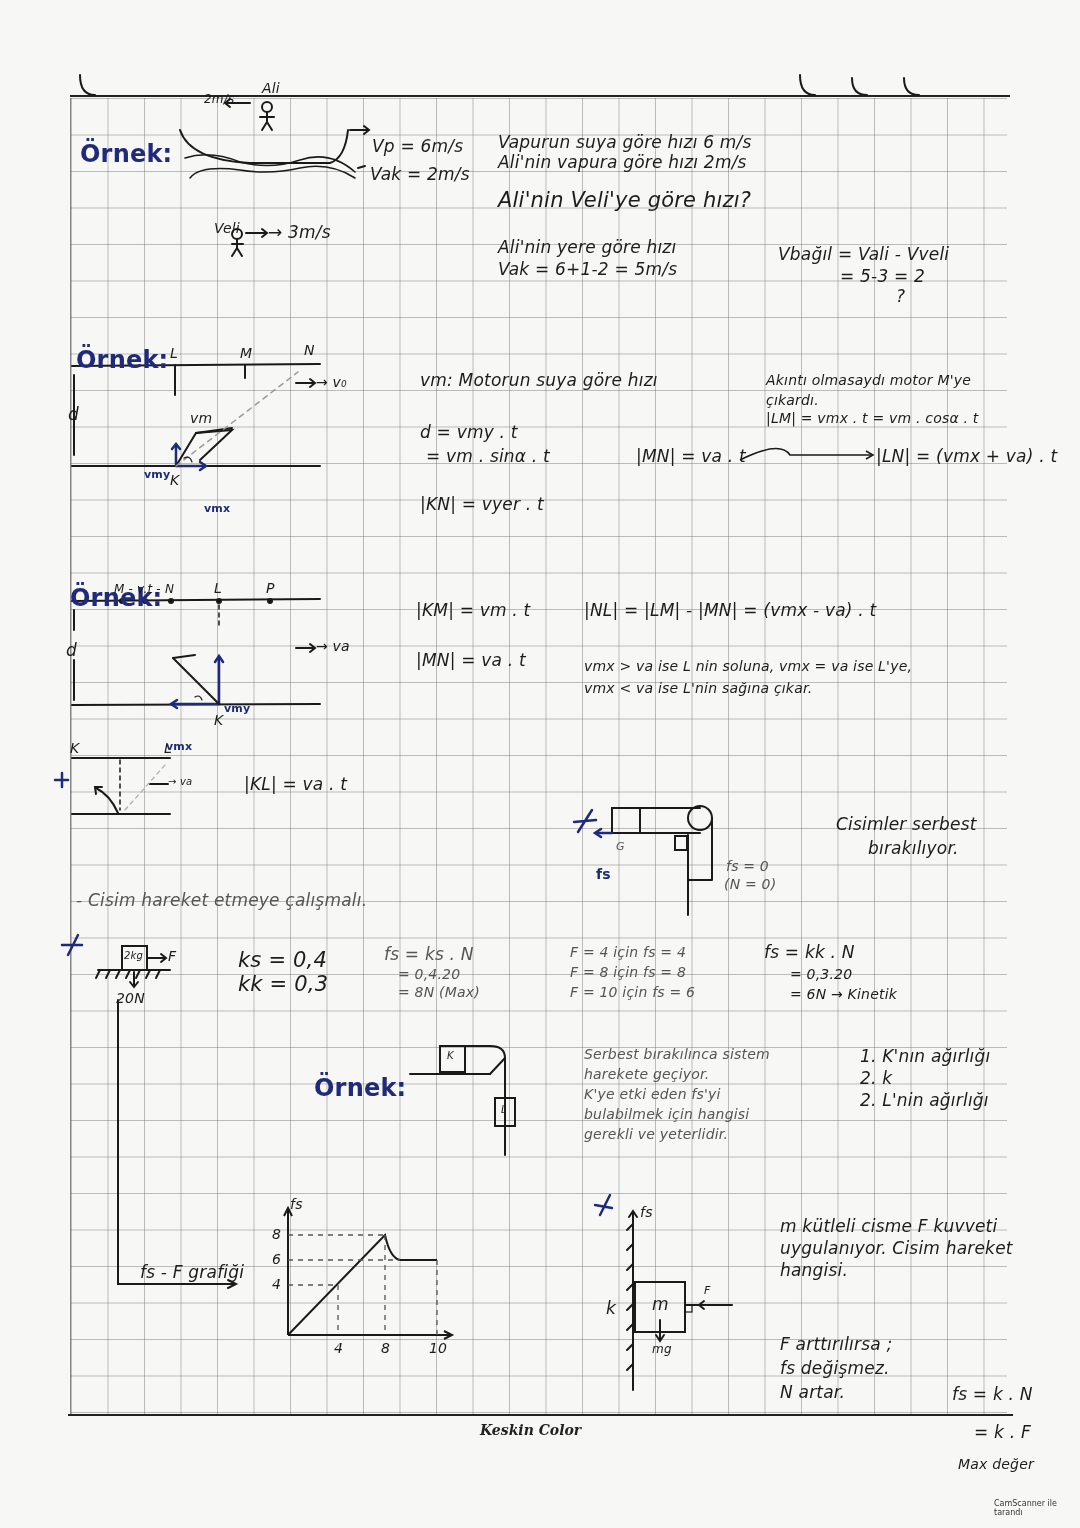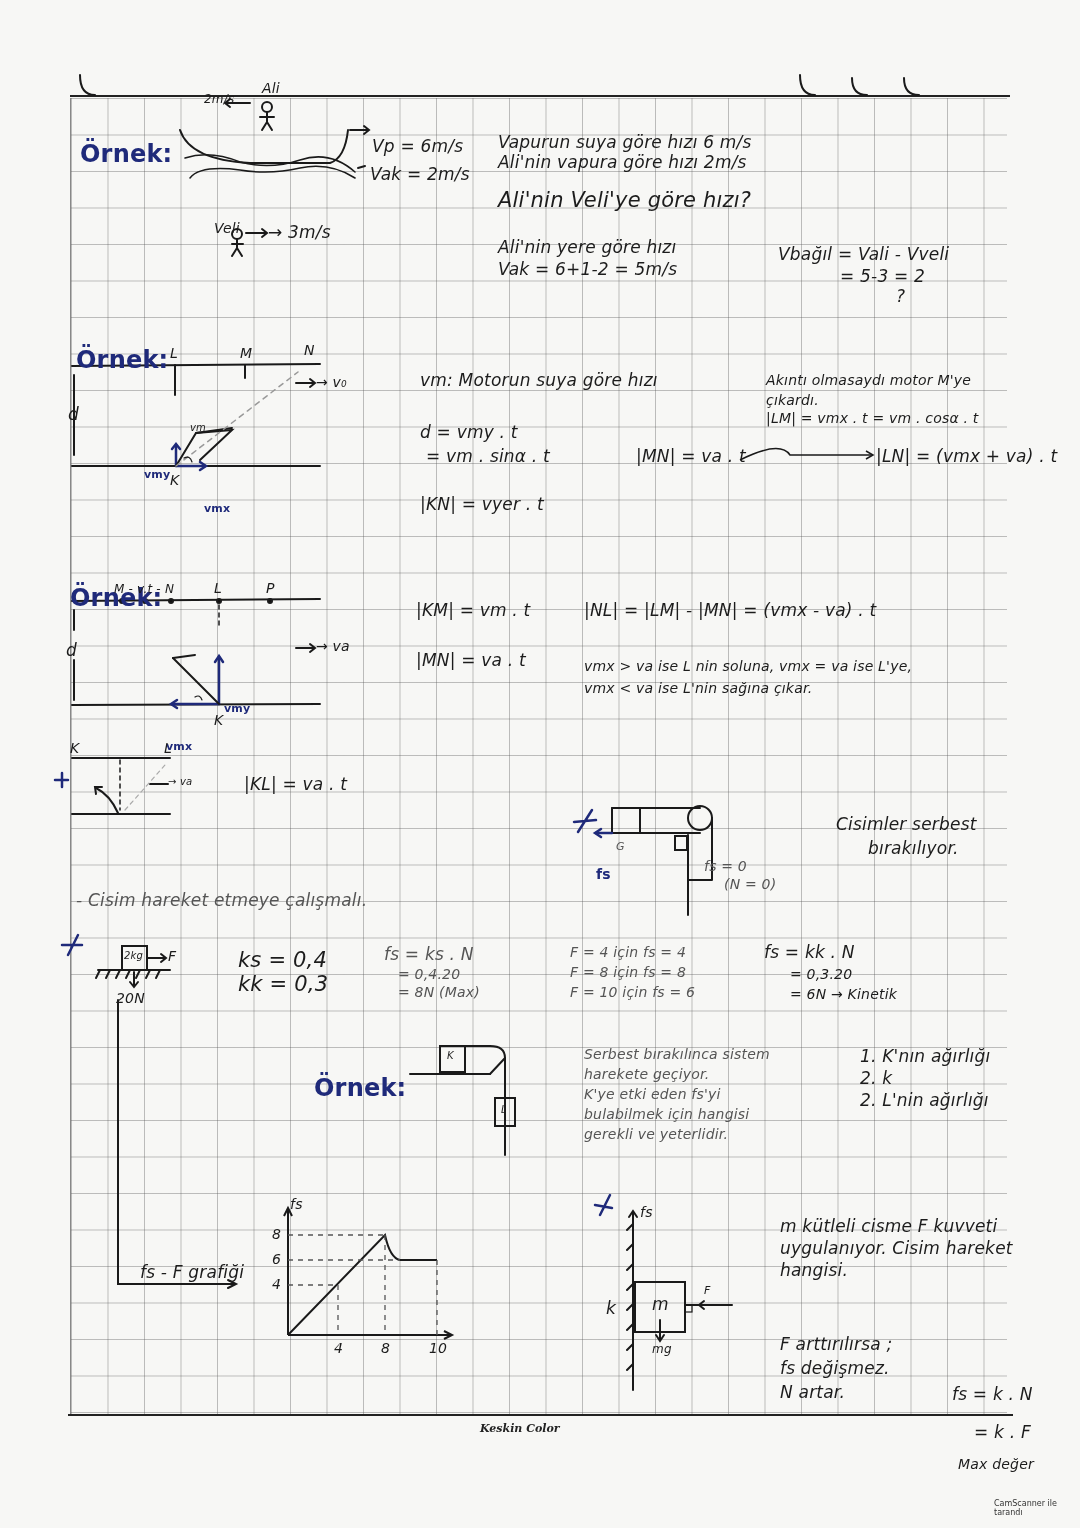--- a/index.html
+++ b/index.html
@@ -13,21 +13,21 @@
   .topline{position:absolute;left:70px;top:95px;width:940px;height:2px;background:#222;}
   .bottomline{position:absolute;left:68px;top:1414px;width:945px;height:2px;background:#222;}
   .hw{position:absolute;font-family:"DejaVu Sans",sans-serif;color:#1c1c1c;font-style:italic;white-space:nowrap;letter-spacing:.2px;}
   .hw.blue{color:#1f2a7a;font-style:normal;font-weight:bold;margin-top:28px;}
   .hw.light{color:#555;}
   .sm{font-size:14px;}
   .md{font-size:17px;}
   .lg{font-size:21px;}
   .xl{font-size:24px;}
   svg{position:absolute;left:0;top:0;}
-  .brand{position:absolute;left:480px;top:1422px;font-family:"DejaVu Serif",serif;font-style:italic;font-weight:bold;font-size:11px;color:#222;text-align:right;}
+  .brand{position:absolute;left:480px;top:1422px;font-family:"DejaVu Serif",serif;font-style:italic;font-weight:bold;font-size:14px;color:#222;text-align:right;}
   .scanner{position:absolute;left:975px;top:1499px;font-size:8px;color:#333;padding-left:19px;}
 </style>
 </head>
 <body>
 
 <div class="page">
   <div class="grid"></div>
   <div class="topline"></div>
   <div class="bottomline"></div>
 
@@ -185,21 +185,21 @@
   <div class="hw md" style="left:896px;top:286px">?</div>
 
   <div class="hw blue xl" style="left:76px;top:318px">Örnek:</div>
   <div class="hw sm" style="left:170px;top:345px">L</div>
   <div class="hw sm" style="left:240px;top:345px">M</div>
   <div class="hw sm" style="left:304px;top:342px">N</div>
   <div class="hw md" style="left:68px;top:404px">d</div>
   <div class="hw sm" style="left:316px;top:374px">→ v₀</div>
   <div class="hw sm blue" style="left:144px;top:440px;font-size:11px">vmy</div>
   <div class="hw sm blue" style="left:204px;top:474px;font-size:11px">vmx</div>
-  <div class="hw sm" style="left:190px;top:422px;font-size:10px">vm</div>
+  <div class="hw sm" style="left:190px;top:410px;font-size:14px">vm</div>
   <div class="hw sm" style="left:170px;top:472px">K</div>
   <div class="hw md" style="left:420px;top:370px">vm: Motorun suya göre hızı</div>
   <div class="hw md" style="left:420px;top:422px">d = vmy . t</div>
   <div class="hw md" style="left:426px;top:446px">= vm . sinα . t</div>
   <div class="hw md" style="left:636px;top:446px">|MN| = va . t</div>
   <div class="hw md" style="left:420px;top:494px">|KN| = vyer . t</div>
   <div class="hw sm" style="left:766px;top:372px">Akıntı olmasaydı motor M'ye</div>
   <div class="hw sm" style="left:766px;top:392px">çıkardı.</div>
   <div class="hw sm" style="left:766px;top:410px">|LM| = vmx . t = vm . cosα . t</div>
   <div class="hw md" style="left:876px;top:446px">|LN| = (vmx + va) . t</div>
@@ -224,21 +224,21 @@
   <div class="hw sm" style="left:584px;top:680px">vmx &lt; va ise L'nin sağına çıkar.</div>
   <div class="hw sm" style="left:70px;top:740px">K</div>
   <div class="hw sm" style="left:164px;top:740px">L</div>
   <div class="hw sm" style="left:168px;top:776px;font-size:10px">→ va</div>
   <div class="hw md" style="left:244px;top:774px">|KL| = va . t</div>
 
   <div class="hw md light" style="left:76px;top:890px">- Cisim hareket etmeye çalışmalı.</div>
 
   <div class="hw sm blue" style="left:596px;top:838px">fs</div>
   <div class="hw sm light" style="left:616px;top:840px;font-size:11px">G</div>
-  <div class="hw sm light" style="left:704px;top:858px">fs = 0</div>
+  <div class="hw sm light" style="left:726px;top:858px">fs = 0</div>
   <div class="hw sm light" style="left:724px;top:876px">(N = 0)</div>
   <div class="hw md" style="left:836px;top:814px">Cisimler serbest</div>
   <div class="hw md" style="left:868px;top:838px">bırakılıyor.</div>
 
   <div class="hw sm" style="left:124px;top:950px;font-size:10px">2kg</div>
   <div class="hw sm" style="left:168px;top:948px">F</div>
   <div class="hw sm" style="left:116px;top:990px;font-size:14px">20N</div>
   <div class="hw lg" style="left:238px;top:948px">ks = 0,4</div>
   <div class="hw lg" style="left:238px;top:972px">kk = 0,3</div>
   <div class="hw md light" style="left:384px;top:944px">fs = ks . N</div>

